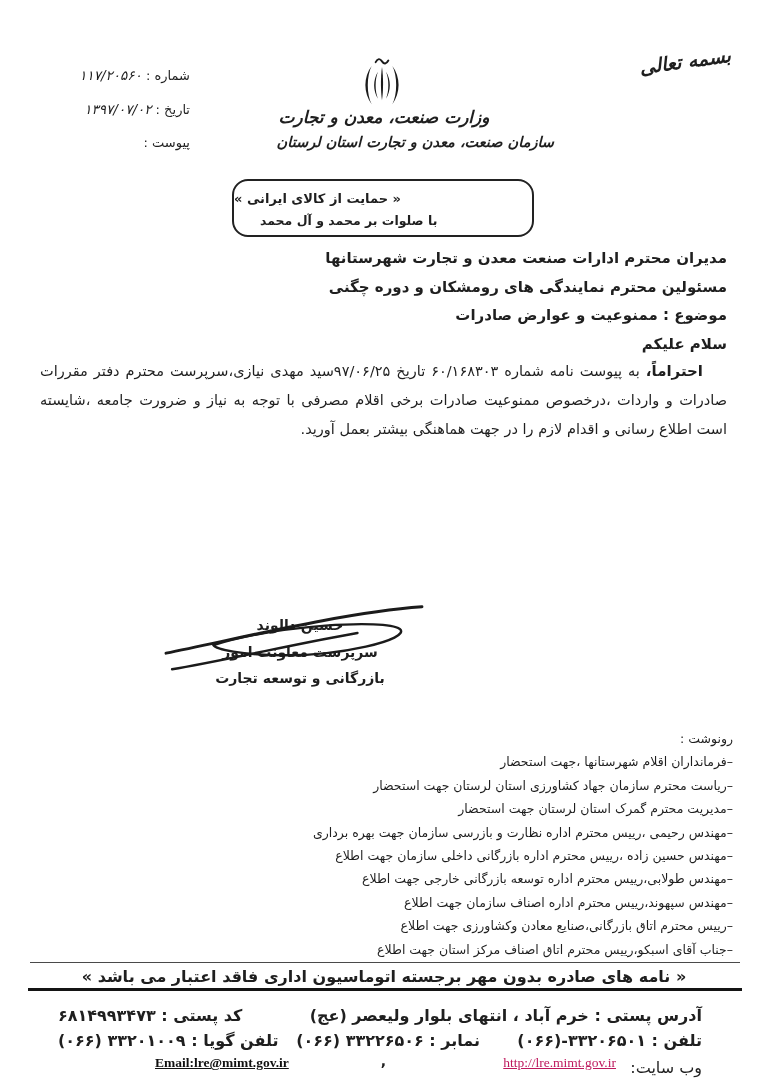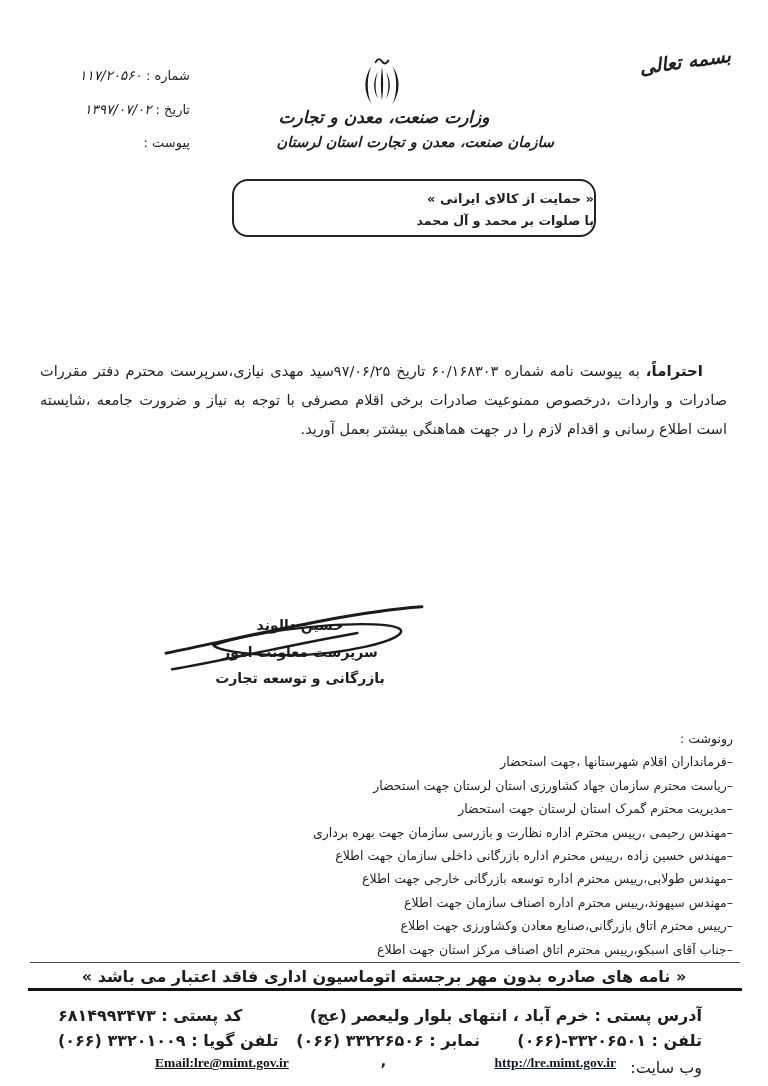--- a/index.html
+++ b/index.html
@@ -15,22 +15,22 @@
   .meta{top:58px;left:60px;width:130px;text-align:right;font-size:13px;}
   .meta-row{line-height:34px;height:34px;white-space:nowrap;}
   .meta-value{font-style:italic;font-size:13.5px;}
   .emblem{top:55px;left:356px;width:52px;height:54px;}
   .emblem svg{width:100%;height:100%;display:block;}
   .ministry{top:107px;left:234px;width:300px;text-align:center;font-size:17px;
     font-weight:700;font-style:italic;}
   .org{top:134px;left:214px;width:340px;text-align:right;font-size:14.5px;
     font-weight:700;font-style:italic;}
   
-  .slogan-box{top:179px;left:232px;width:364px;height:58px;border:2px solid #222;
-    border-radius:16px;box-sizing:border-box;text-align:right;padding-top:7px;}
+  .slogan-box{top:179px;left:232px;width:302px;height:58px;border:2px solid #222;
+    border-radius:16px;box-sizing:border-box;text-align:left;padding-top:7px;}
   .slogan1{font-size:13px;font-weight:700;line-height:22px;}
   .slogan2{font-size:12.5px;font-weight:700;line-height:21px;padding-left:26px;}
   
   .recipients{top:244px;right:41px;text-align:right;font-weight:700;
     font-size:15px;line-height:28.5px;}
   .body-par{top:357px;right:41px;width:687px;margin:0;font-size:14.5px;
     line-height:29px;text-align:justify;text-indent:24px;}
   .opening{font-weight:700;font-size:15px;}
   
   .sig-block{top:612px;left:190px;width:220px;text-align:center;font-weight:700;
@@ -44,21 +44,21 @@
   .validity{top:967px;left:0;width:768px;text-align:center;font-size:16px;font-weight:700;}
   .rule-thick{top:988px;left:28px;width:714px;height:3px;background:#141414;}
   .f-item{font-size:16px;font-weight:700;white-space:nowrap;}
   .f-address{top:1006px;right:66px;}
   .f-postal{top:1006px;left:58px;}
   .f-phone{top:1031px;right:66px;}
   .f-fax{top:1031px;right:288px;}
   .f-voice{top:1031px;left:58px;}
   .f-weblabel{top:1058px;right:66px;font-weight:400;}
   .f-website{top:1055px;right:152px;font-family:"Liberation Serif",serif;
-    font-weight:700;font-size:13.5px;color:#0f172a;text-decoration:underline;
+    font-weight:400;font-size:13.5px;color:#be185d;text-decoration:underline;
     direction:ltr;unicode-bidi:isolate;}
   .f-sep{top:1053px;right:382px;font-weight:700;font-size:14px;}
   .f-email{top:1055px;left:155px;font-family:"Liberation Serif",serif;
     font-weight:700;font-size:13.5px;color:#111;direction:ltr;unicode-bidi:isolate;}
 </style>
 </head>
 <body>
 
 <div class="page">
 
@@ -91,20 +91,26 @@
     </svg>
   </div>
   <div class="abs ministry">وزارت صنعت، معدن و تجارت</div>
   <div class="abs org">سازمان صنعت، معدن و تجارت استان لرستان</div>
 
   <div class="abs slogan-box">
     <div class="slogan1">« حمایت از کالای ایرانی »</div>
     <div class="slogan2">با صلوات بر محمد و آل محمد</div>
   </div>
 
+  <div class="abs recipients">
+    <div>مدیران محترم ادارات صنعت معدن و تجارت شهرستانها</div>
+    <div>مسئولین محترم نمایندگی های رومشکان و دوره چگنی</div>
+    <div>موضوع : ممنوعیت و عوارض صادرات</div>
+    <div>سلام علیکم</div>
+  </div>
 
   <p class="abs body-par"><span class="opening">احتراماً،</span><span> به پیوست نامه شماره ۶۰/۱۶۸۳۰۳ تاریخ ۹۷/۰۶/۲۵سید مهدی نیازی،سرپرست محترم دفتر مقررات صادرات و واردات ،درخصوص ممنوعیت صادرات برخی اقلام مصرفی با توجه به نیاز و ضرورت جامعه ،شایسته است اطلاع رسانی و اقدام لازم را در جهت هماهنگی بیشتر بعمل آورید.</span></p>
 
   <div class="abs sig-block">
     <div>حسین دالوند</div>
     <div>سرپرست معاونت امور</div>
     <div>بازرگانی و توسعه تجارت</div>
   </div>
   <svg class="abs sig-scribble" viewBox="0 0 270 86" xmlns="http://www.w3.org/2000/svg">
     <path d="M8 58 C70 46 180 18 262 12" fill="none" stroke="#1b1b1b" stroke-width="3" stroke-linecap="round"></path>

